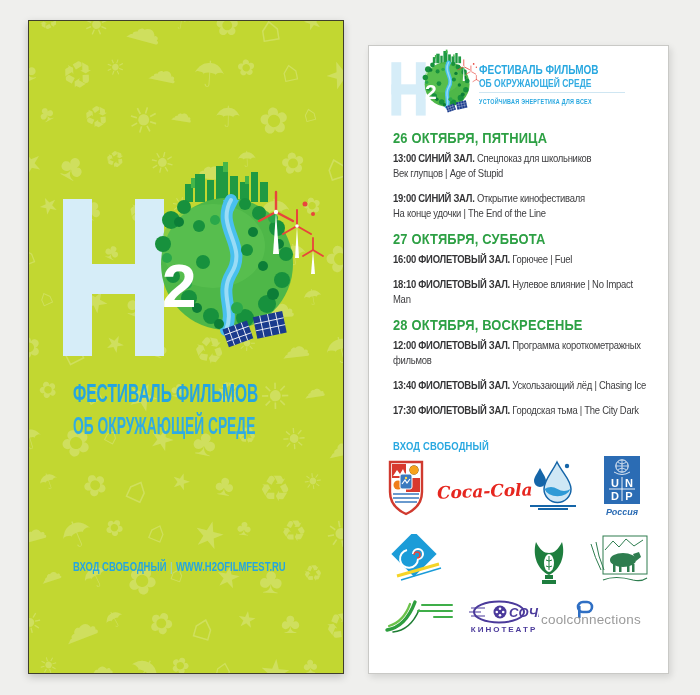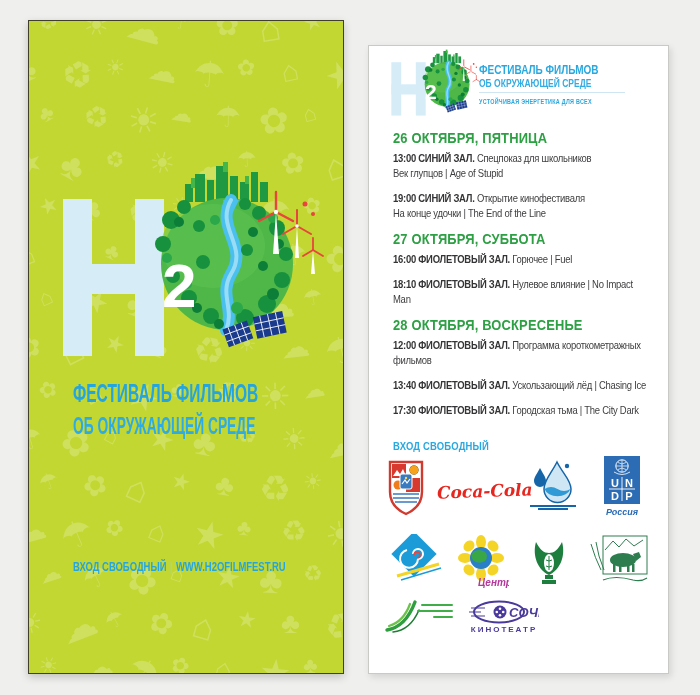--- a/index.html
+++ b/index.html
@@ -484,37 +484,20 @@
 
   <div class="sponsor" style="left:18px;top:488px;width:56px;height:52px">
     <svg width="56" height="52" viewBox="0 0 56 52">
       <rect x="11" y="4" width="32" height="32" transform="rotate(45 27 20)" fill="#1b9cd8"></rect>
       <path d="M26 20 a5 5 0 1 1 5 5 a9 9 0 1 1 -11 -9" fill="none" stroke="#fff" stroke-width="2"></path>
       <path d="M27 21 a3 3 0 1 1 3 3" fill="none" stroke="#e8453c" stroke-width="1.6"></path>
       <line x1="10" y1="42" x2="52" y2="30" stroke="#f5d428" stroke-width="3"></line>
       <line x1="14" y1="46" x2="54" y2="34" stroke="#1b9cd8" stroke-width="1.4"></line>
     </svg>
   </div>
-  <div class="sponsor" style="left:88px;top:488px;width:52px;height:56px">
-    <svg width="52" height="56" viewBox="0 0 52 56">
-      <g fill="#f5d428">
-        <ellipse cx="24" cy="8" rx="5" ry="7"></ellipse>
-          <ellipse cx="24" cy="40" rx="5" ry="7"></ellipse>
-        <ellipse cx="8" cy="24" rx="7" ry="5"></ellipse>
-          <ellipse cx="40" cy="24" rx="7" ry="5"></ellipse>
-        <ellipse cx="12" cy="12" rx="6" ry="5" transform="rotate(-45 12 12)"></ellipse>
-        <ellipse cx="36" cy="12" rx="6" ry="5" transform="rotate(45 36 12)"></ellipse>
-        <ellipse cx="12" cy="36" rx="6" ry="5" transform="rotate(45 12 36)"></ellipse>
-        <ellipse cx="36" cy="36" rx="6" ry="5" transform="rotate(-45 36 36)"></ellipse>
-      </g>
-      <circle cx="24" cy="24" r="11" fill="#2a7fc9"></circle>
-      <path d="M16 18 q6 -4 12 0 q4 4 0 9 q-7 4 -12 -1 q-3 -4 0 -8 Z" fill="#3aa747"></path>
-      <text x="38" y="52" font-family="Liberation Sans, sans-serif" font-size="10" font-weight="bold" font-style="italic" fill="#b5399b" text-anchor="middle">Центр</text>
-    </svg>
-  </div>
   <div class="sponsor" style="left:162px;top:490px;width:36px;height:52px">
     <svg width="36" height="52" viewBox="0 0 36 52">
       <path d="M5 6 C1 20 7 34 18 39 C29 34 35 20 31 6 C27 14 23 17 18 17 C13 17 9 14 5 6 Z" fill="#1e7e3e"></path>
       <ellipse cx="18" cy="27" rx="5" ry="9" fill="#fff"></ellipse>
       <path d="M18 20 v14 M15 24 q3 2 6 0 M15 30 q3 2 6 0" stroke="#1e7e3e" stroke-width="1" fill="none"></path>
       <rect x="14" y="39" width="8" height="4" fill="#1e7e3e"></rect>
       <rect x="11" y="44" width="14" height="4" fill="#1e7e3e"></rect>
     </svg>
   </div>
   <div class="sponsor" style="left:218px;top:488px;width:62px;height:54px">
@@ -554,13 +537,22 @@
       <g fill="#fff">
         <circle cx="31" cy="9.8" r="1.3"></circle>
           <circle cx="31" cy="16.2" r="1.3"></circle>
         <circle cx="27.8" cy="13" r="1.3"></circle>
           <circle cx="34.2" cy="13" r="1.3"></circle>
       </g>
       <text x="40" y="18" font-family="Liberation Sans, sans-serif" font-size="13" font-weight="bold" font-style="italic" fill="#4b3a9b">СОЧИ</text>
       <text x="35" y="33" font-family="Liberation Sans, sans-serif" font-size="8" font-weight="bold" fill="#4b3a9b" text-anchor="middle" letter-spacing="2">КИНОТЕАТР</text>
     </svg>
   </div>
+  <div class="sponsor" style="left:172px;top:556px;width:118px;height:28px">
+    <div class="cool-wrap">
+      <svg class="cool-p" width="22" height="20" viewBox="0 0 22 20">
+        <rect x="4" y="2" width="14" height="10" rx="5" fill="none" stroke="#2f6fc4" stroke-width="2.6"></rect>
+        <line x1="5.3" y1="6" x2="5.3" y2="18" stroke="#2f6fc4" stroke-width="2.6"></line>
+      </svg>
+      <div class="cool-text"><span>cool</span><span>connections</span></div>
+    </div>
+  </div>
 </div>
 
 </body></html>

